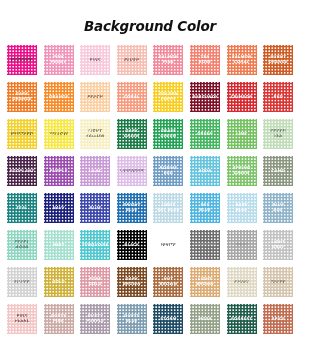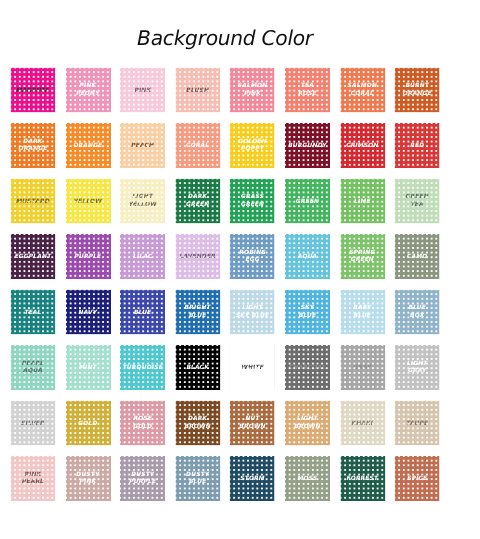--- a/index.html
+++ b/index.html
@@ -21,21 +21,21 @@
     background: #ffffff;
   }
   #title {
     position: absolute;
     top: 18px;
     left: 0;
     width: 300px;
     text-align: center;
     font-family: "DejaVu Sans", sans-serif;
     font-size: 13.5px;
-    font-weight: normal;
+    font-weight: bold;
     font-style: italic;
     letter-spacing: -0.2px;
     color: #111111;
   }
   #grid {
     position: absolute;
     top: 45px;
     left: 7px;
     width: 286px;
     display: grid;

